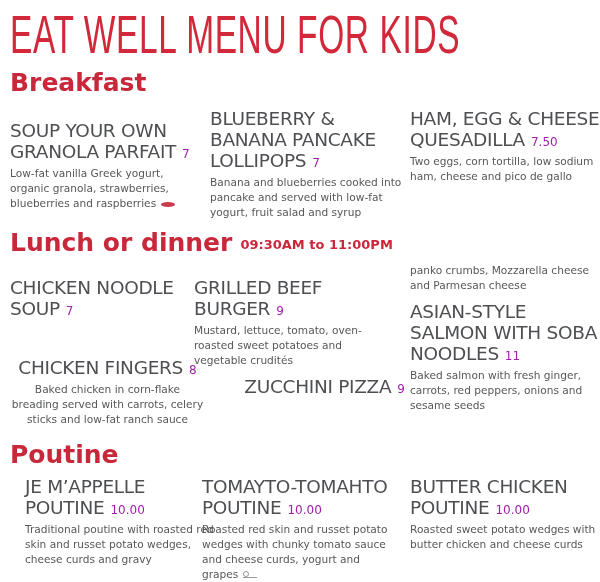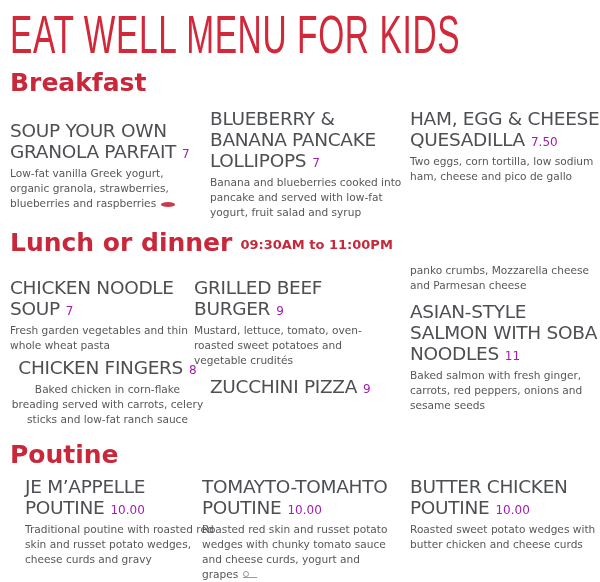--- a/index.html
+++ b/index.html
@@ -55,34 +55,33 @@
 
 <div class="item" style="left:410px; top:108px;">
   <p class="item-name"><span>HAM, EGG &amp; CHEESE QUESADILLA</span><span class="price">7.50</span></p>
   <p class="desc">Two eggs, corn tortilla, low sodium ham, cheese and pico de gallo</p>
 </div>
 
 <h2 class="section sec-lunch"><span>Lunch or dinner</span><span class="hours">09:30AM to 11:00PM</span></h2>
 
 <div class="item" style="left:10px; top:277px;">
   <p class="item-name"><span>CHICKEN NOODLE SOUP</span><span class="price">7</span></p>
-  <p class="desc">Fresh garden vegetables and thin whole wheat pasta</p>
 </div>
 
 <div class="item" style="left:10px; top:357px;text-align:center;">
   <p class="item-name"><span>CHICKEN FINGERS</span><span class="price">8</span></p>
   <p class="desc">Baked chicken in corn-flake breading served with carrots, celery sticks and low-fat ranch sauce</p>
 </div>
 
 <div class="item" style="left:194px; top:277px;">
   <p class="item-name"><span>GRILLED BEEF BURGER</span><span class="price">9</span></p>
   <p class="desc">Mustard, lettuce, tomato, oven-roasted sweet potatoes and vegetable crudités</p>
 </div>
 
-<div class="item" style="left:210px; top:376px;">
+<div class="item" style="left:210px; top:376px;text-align:right;">
   <p class="item-name"><span>ZUCCHINI PIZZA</span><span class="price">9</span></p>
 </div>
 
 <div class="item" style="left:410px; top:262px;">
   <p class="desc">panko crumbs, Mozzarella cheese and Parmesan cheese</p>
 </div>
 
 <div class="item" style="left:410px; top:301px;">
   <p class="item-name"><span>ASIAN-STYLE SALMON WITH SOBA NOODLES</span><span class="price">11</span></p>
   <p class="desc">Baked salmon with fresh ginger, carrots, red peppers, onions and sesame seeds</p>

